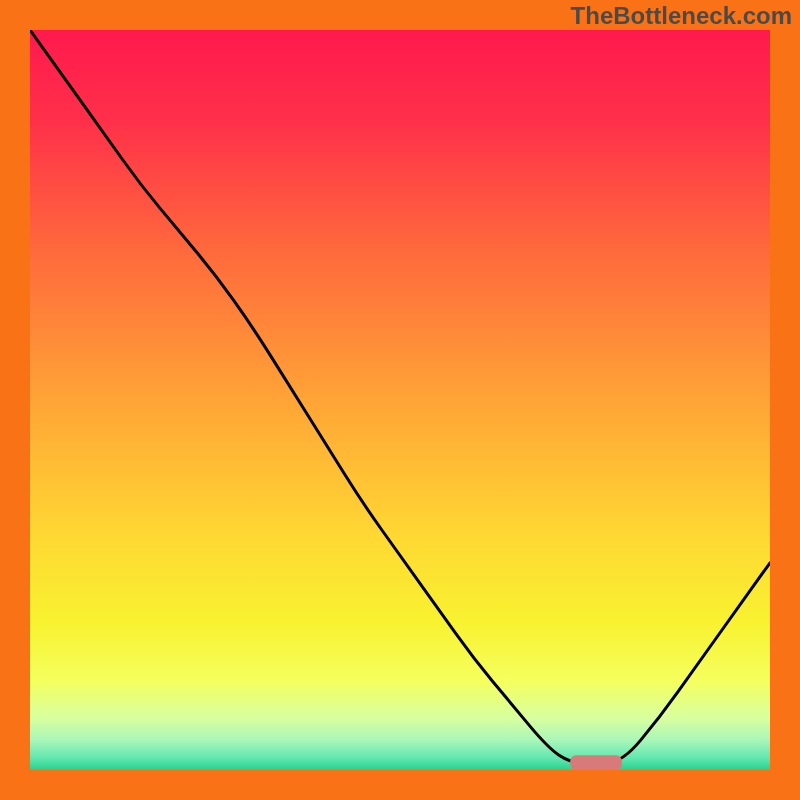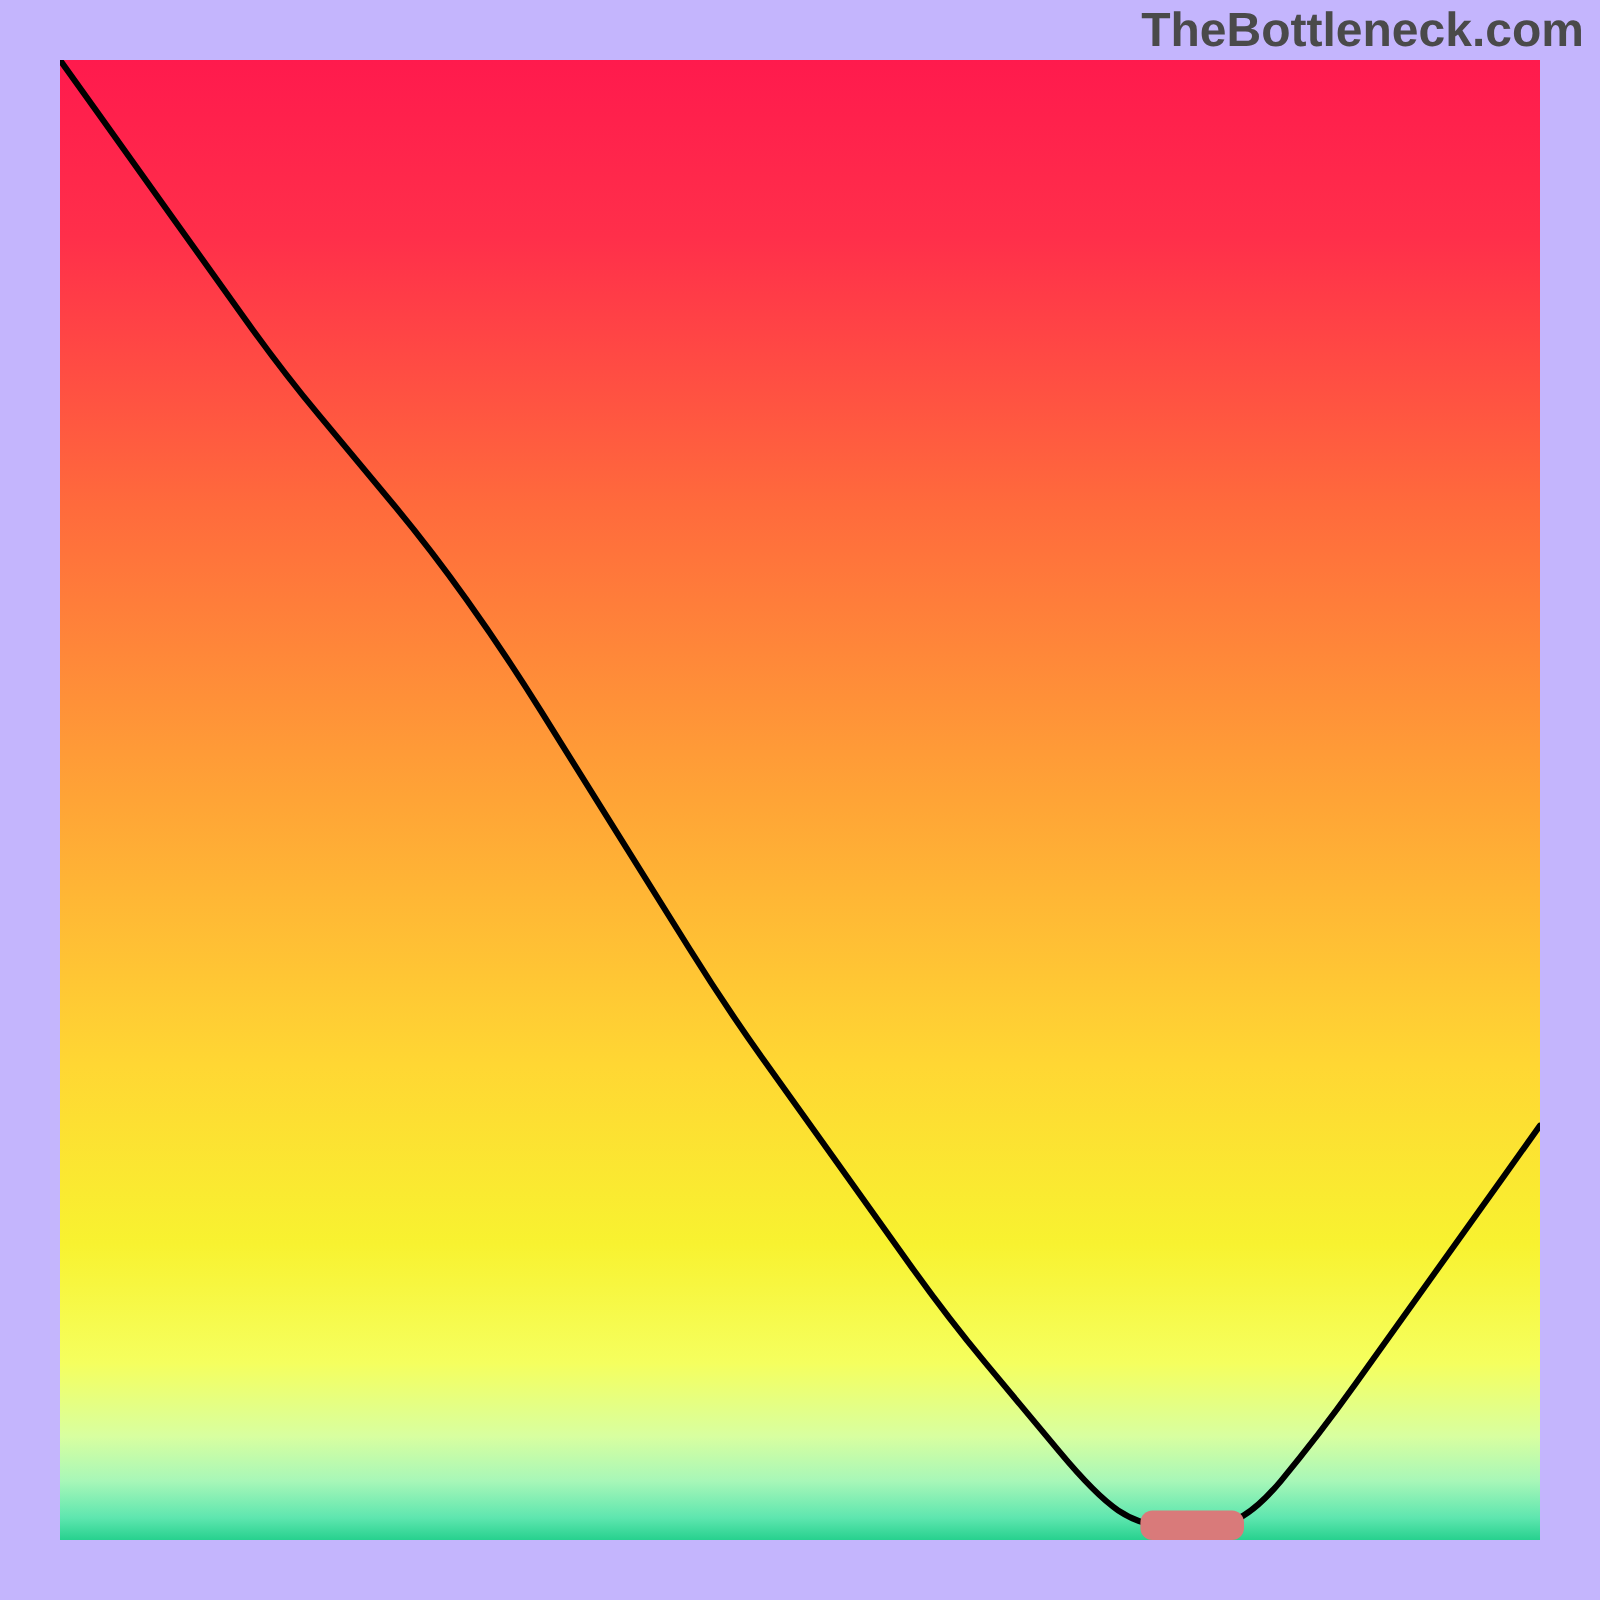--- a/index.html
+++ b/index.html
@@ -7,21 +7,21 @@
     padding: 0;
     width: 800px;
     height: 800px;
     background: #000;
     overflow: hidden;
   }
   .outer {
     position: relative;
     width: 800px;
     height: 800px;
-    background: #c4b5fd;
+    background: #f97316;
   }
   .watermark {
     position: absolute;
     top: 2px;
     right: 8px;
     font-family: Arial, sans-serif;
     font-size: 24px;
     color: #4a4a4a;
     font-weight: bold;
     letter-spacing: 0px;

